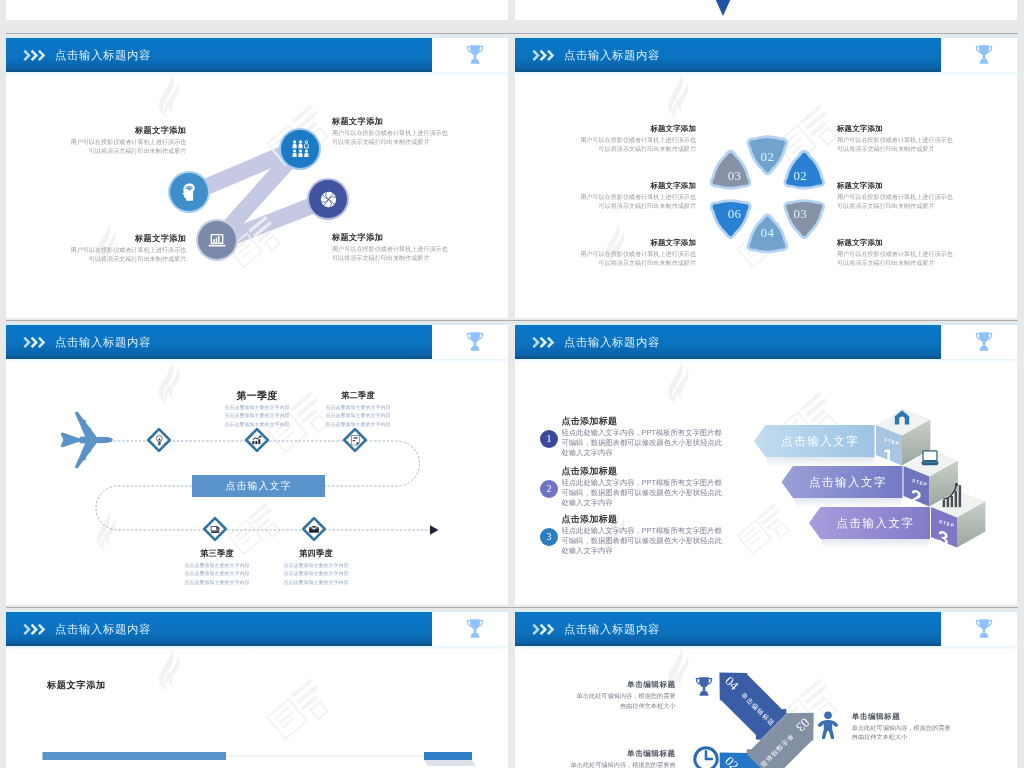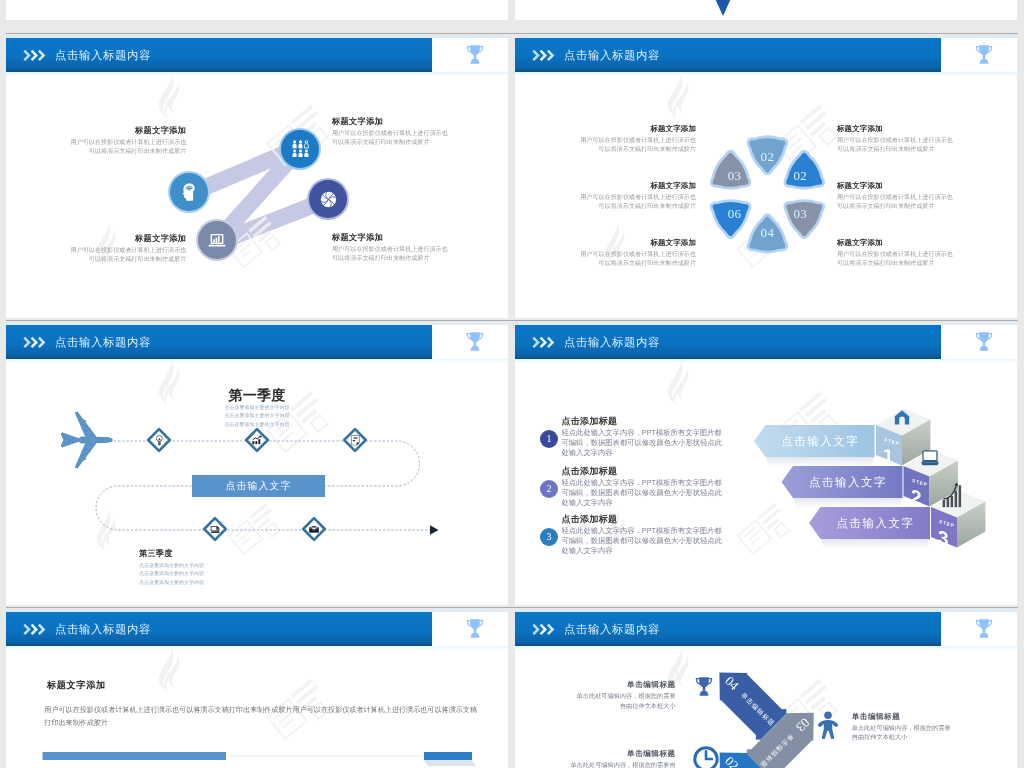--- a/index.html
+++ b/index.html
@@ -434,62 +434,74 @@
           <g fill="#141d33">
             <rect x="0.5" y="7.4" width="2.5" height="4.1"></rect>
             <rect x="4.4" y="7.4" width="2.5" height="4.1"></rect>
             <rect x="8.3" y="5.0" width="2.5" height="6.5"></rect>
           </g>
           <path d="M1.0 5.6 L4.2 3.3 L7.0 4.5 L11.0 1.2" fill="none" stroke="#141d33" stroke-width="1.3" stroke-linejoin="miter"></path>
           <path d="M8.6 0.4 L12.2 0.4 L12.2 3.3 Z" fill="#141d33"></path>
         </svg>
       </div>
       <div style="position: absolute; left: 181px; top: 67px; width: 140px; text-align: center;">
-        <div style="font-size: 14px; font-weight: 700; color: rgb(43, 43, 43); letter-spacing: 0.2px; line-height: 11px;">第一季度</div>
+        <div style="font-size: 10px; font-weight: 700; color: rgb(43, 43, 43); letter-spacing: 0.2px; line-height: 11px;">第一季度</div>
         <div style="font-size: 5px; color: rgb(147, 166, 192); line-height: 8.8px; margin-top: 1.5px;">点击这里添加主要的文字内容</div>
         <div style="font-size: 5px; color: rgb(147, 166, 192); line-height: 8.8px;">点击这里添加主要的文字内容</div>
         <div style="font-size: 5px; color: rgb(147, 166, 192); line-height: 8.8px;">点击这里添加主要的文字内容</div>
       </div>
       <div style="position: absolute; left: 336px; top: 104px; width: 26px; height: 26px; line-height: 0;"><svg width="26" height="26" viewBox="0 0 26 26">
           <path d="M13 2.2 L23.8 13 L13 23.8 L2.2 13 Z" fill="#ffffff" stroke="#33739f" stroke-width="2.6" stroke-linejoin="round"></path>
         </svg></div>
       <div style="position: absolute; left: 343px; top: 111px; width: 12px; height: 12px; display: flex; align-items: center; justify-content: center; line-height: 0; overflow: visible; transform: scale(0.82);">
         <svg width="11" height="13" viewBox="0 0 11 13">
           <path d="M0.6 0.6h9.8v8.6L7.0 12.4H0.6z" fill="#ffffff" stroke="#6c727c" stroke-width="1.0" stroke-linejoin="round"></path>
           <rect x="3.2" y="2.6" width="5.1" height="1.9" fill="#5b616b"></rect>
           <rect x="2.2" y="6.1" width="3.0" height="1.4" fill="#2a3040"></rect>
           <path d="M10.4 8.9 L7.0 12.4V8.9z" fill="#141d33"></path>
         </svg>
       </div>
+      <div style="position: absolute; left: 282px; top: 67px; width: 140px; text-align: center;">
+        <div style="font-size: 8.2px; font-weight: 700; color: rgb(43, 43, 43); letter-spacing: 0.2px; line-height: 11px;">第二季度</div>
+        <div style="font-size: 5px; color: rgb(147, 166, 192); line-height: 8.8px; margin-top: 1.5px;">点击这里添加主要的文字内容</div>
+        <div style="font-size: 5px; color: rgb(147, 166, 192); line-height: 8.8px;">点击这里添加主要的文字内容</div>
+        <div style="font-size: 5px; color: rgb(147, 166, 192); line-height: 8.8px;">点击这里添加主要的文字内容</div>
+      </div>
       <div style="position: absolute; left: 196px; top: 193px; width: 26px; height: 26px; line-height: 0;"><svg width="26" height="26" viewBox="0 0 26 26">
           <path d="M13 2.2 L23.8 13 L13 23.8 L2.2 13 Z" fill="#ffffff" stroke="#33739f" stroke-width="2.6" stroke-linejoin="round"></path>
         </svg></div>
       <div style="position: absolute; left: 203px; top: 200px; width: 12px; height: 12px; display: flex; align-items: center; justify-content: center; line-height: 0; overflow: visible; transform: scale(0.82);">
         <svg width="12" height="11" viewBox="0 0 12 11">
           <path d="M0.6 1.4h8.1l2.6 2.6v5.8H3.2L.6 7.2z" fill="#5b616b"></path>
           <rect x="1.9" y="2.6" width="5.7" height="4.0" fill="#ffffff"></rect>
           <path d="M8.7 1.4 L11.3 4.0 H7.8z" fill="#2a3040"></path>
           <path d="M1.0 8.8h9.8v1.0H1.0z" fill="#2a3040"></path>
         </svg>
       </div>
-      <div style="position: absolute; left: 133px; top: 225px; width: 140px; text-align: left;">
+      <div style="position: absolute; left: 141px; top: 225px; width: 140px; text-align: center;">
         <div style="font-size: 8.2px; font-weight: 700; color: rgb(43, 43, 43); letter-spacing: 0.2px; line-height: 11px;">第三季度</div>
         <div style="font-size: 5px; color: rgb(147, 166, 192); line-height: 8.8px; margin-top: 1.5px;">点击这里添加主要的文字内容</div>
         <div style="font-size: 5px; color: rgb(147, 166, 192); line-height: 8.8px;">点击这里添加主要的文字内容</div>
         <div style="font-size: 5px; color: rgb(147, 166, 192); line-height: 8.8px;">点击这里添加主要的文字内容</div>
       </div>
       <div style="position: absolute; left: 295px; top: 193px; width: 26px; height: 26px; line-height: 0;"><svg width="26" height="26" viewBox="0 0 26 26">
           <path d="M13 2.2 L23.8 13 L13 23.8 L2.2 13 Z" fill="#ffffff" stroke="#33739f" stroke-width="2.6" stroke-linejoin="round"></path>
         </svg></div>
       <div style="position: absolute; left: 302px; top: 200px; width: 12px; height: 12px; display: flex; align-items: center; justify-content: center; line-height: 0; overflow: visible; transform: scale(0.82);">
         <svg width="13" height="10" viewBox="0 0 13 10">
           <path d="M0.6 3.0 L6.5 0.6 L12.4 3.0 V9.4H0.6z" fill="#141d33"></path>
           <path d="M0.6 3.0 L6.5 6.4 L12.4 3.0" fill="#ffffff" stroke="#ffffff" stroke-width="0.8" stroke-linejoin="round"></path>
           <path d="M0.6 3.0 L6.5 6.0 L12.4 3.0 V9.4H0.6z" fill="none" stroke="#141d33" stroke-width="0.9" stroke-linejoin="round"></path>
         </svg>
+      </div>
+      <div style="position: absolute; left: 240px; top: 225px; width: 140px; text-align: center;">
+        <div style="font-size: 8.2px; font-weight: 700; color: rgb(43, 43, 43); letter-spacing: 0.2px; line-height: 11px;">第四季度</div>
+        <div style="font-size: 5px; color: rgb(147, 166, 192); line-height: 8.8px; margin-top: 1.5px;">点击这里添加主要的文字内容</div>
+        <div style="font-size: 5px; color: rgb(147, 166, 192); line-height: 8.8px;">点击这里添加主要的文字内容</div>
+        <div style="font-size: 5px; color: rgb(147, 166, 192); line-height: 8.8px;">点击这里添加主要的文字内容</div>
       </div>
       <div style="position: absolute; left: 186px; top: 152px; width: 133px; height: 22px; background: rgb(90, 147, 204); display: flex; align-items: center; justify-content: center;">
         <span style="font-size: 10px; color: rgb(255, 255, 255); letter-spacing: 1px;">点击输入文字</span>
       </div>
     </div>
   <div class="slide c1" style="top:323px;" id="s4">
       <div class="hdr-glow2"></div>
       <div class="hdr">
         <div class="hdr-glow"></div>
         <div class="chev"><svg width="23" height="13" viewBox="0 0 23 13">
@@ -707,21 +719,20 @@
           </g>
           <g transform="translate(90,188) scale(.9)">
             <g fill="#f2f2f2">
               <path d="M14.5 0c2.5 9.2.5 15.2-4.2 22.6C5 30.8 3.6 36 6.2 40.6c-4.5-2.4-6.4-7.4-4.6-13.6C3.7 19.4 12.6 11.4 14.5 0z"></path>
               <path d="M20.5 7.5c2.4 7.2.2 12.4-3.6 18-3.6 5.4-4.4 10 .4 13.4-6-1.6-8.4-7-6-12.8 2.4-5.8 8.4-11 9.2-18.6z"></path>
               <path d="M9.6 22.6c2.6 4.2 2.0 8.2-.5 12.6-2.0 3.6-1.7 6.4 1.0 8.2-4.2-.6-5.8-4.0-4.3-8.0 1.4-4.0 4.4-7.6 3.8-12.8z"></path>
             </g>
           </g>
         </svg></div>
       <div style="position: absolute; left: 41px; top: 69px; font-size: 9.2px; font-weight: 700; color: rgb(43, 43, 43); letter-spacing: 0.6px;">标题文字添加</div>
-      <div style="position: absolute; left: 38.3px; top: 94px; width: 433px; font-size: 7.1px; color: rgb(111, 111, 111); line-height: 13.4px; letter-spacing: 0px;">用户可以在投影仪或者计算机上进行演示也可以将演示文稿打印出来制作成胶片用户可以在投影仪或者计算机上进行演示也可以将演示文稿打印出来制作成胶片</div>
       <div style="position: absolute; left: 0px; top: 0px; width: 502px; height: 282px;"><svg width="502" height="282" viewBox="0 0 502 282">
           <rect x="36.5" y="142" width="183.5" height="8" fill="#5a93cc"></rect>
           <rect x="220" y="145.5" width="198" height="1.4" fill="#eef1f4"></rect>
           <path d="M418 150 L466 150 L470 156 L422 156 Z" fill="#dde3ea"></path>
           <rect x="418" y="142" width="48" height="8" fill="#2f7fc6"></rect>
         </svg></div>
     </div>
   <div class="slide c1" style="top:610px;" id="s6">
       <div class="hdr-glow2"></div>
       <div class="hdr">

